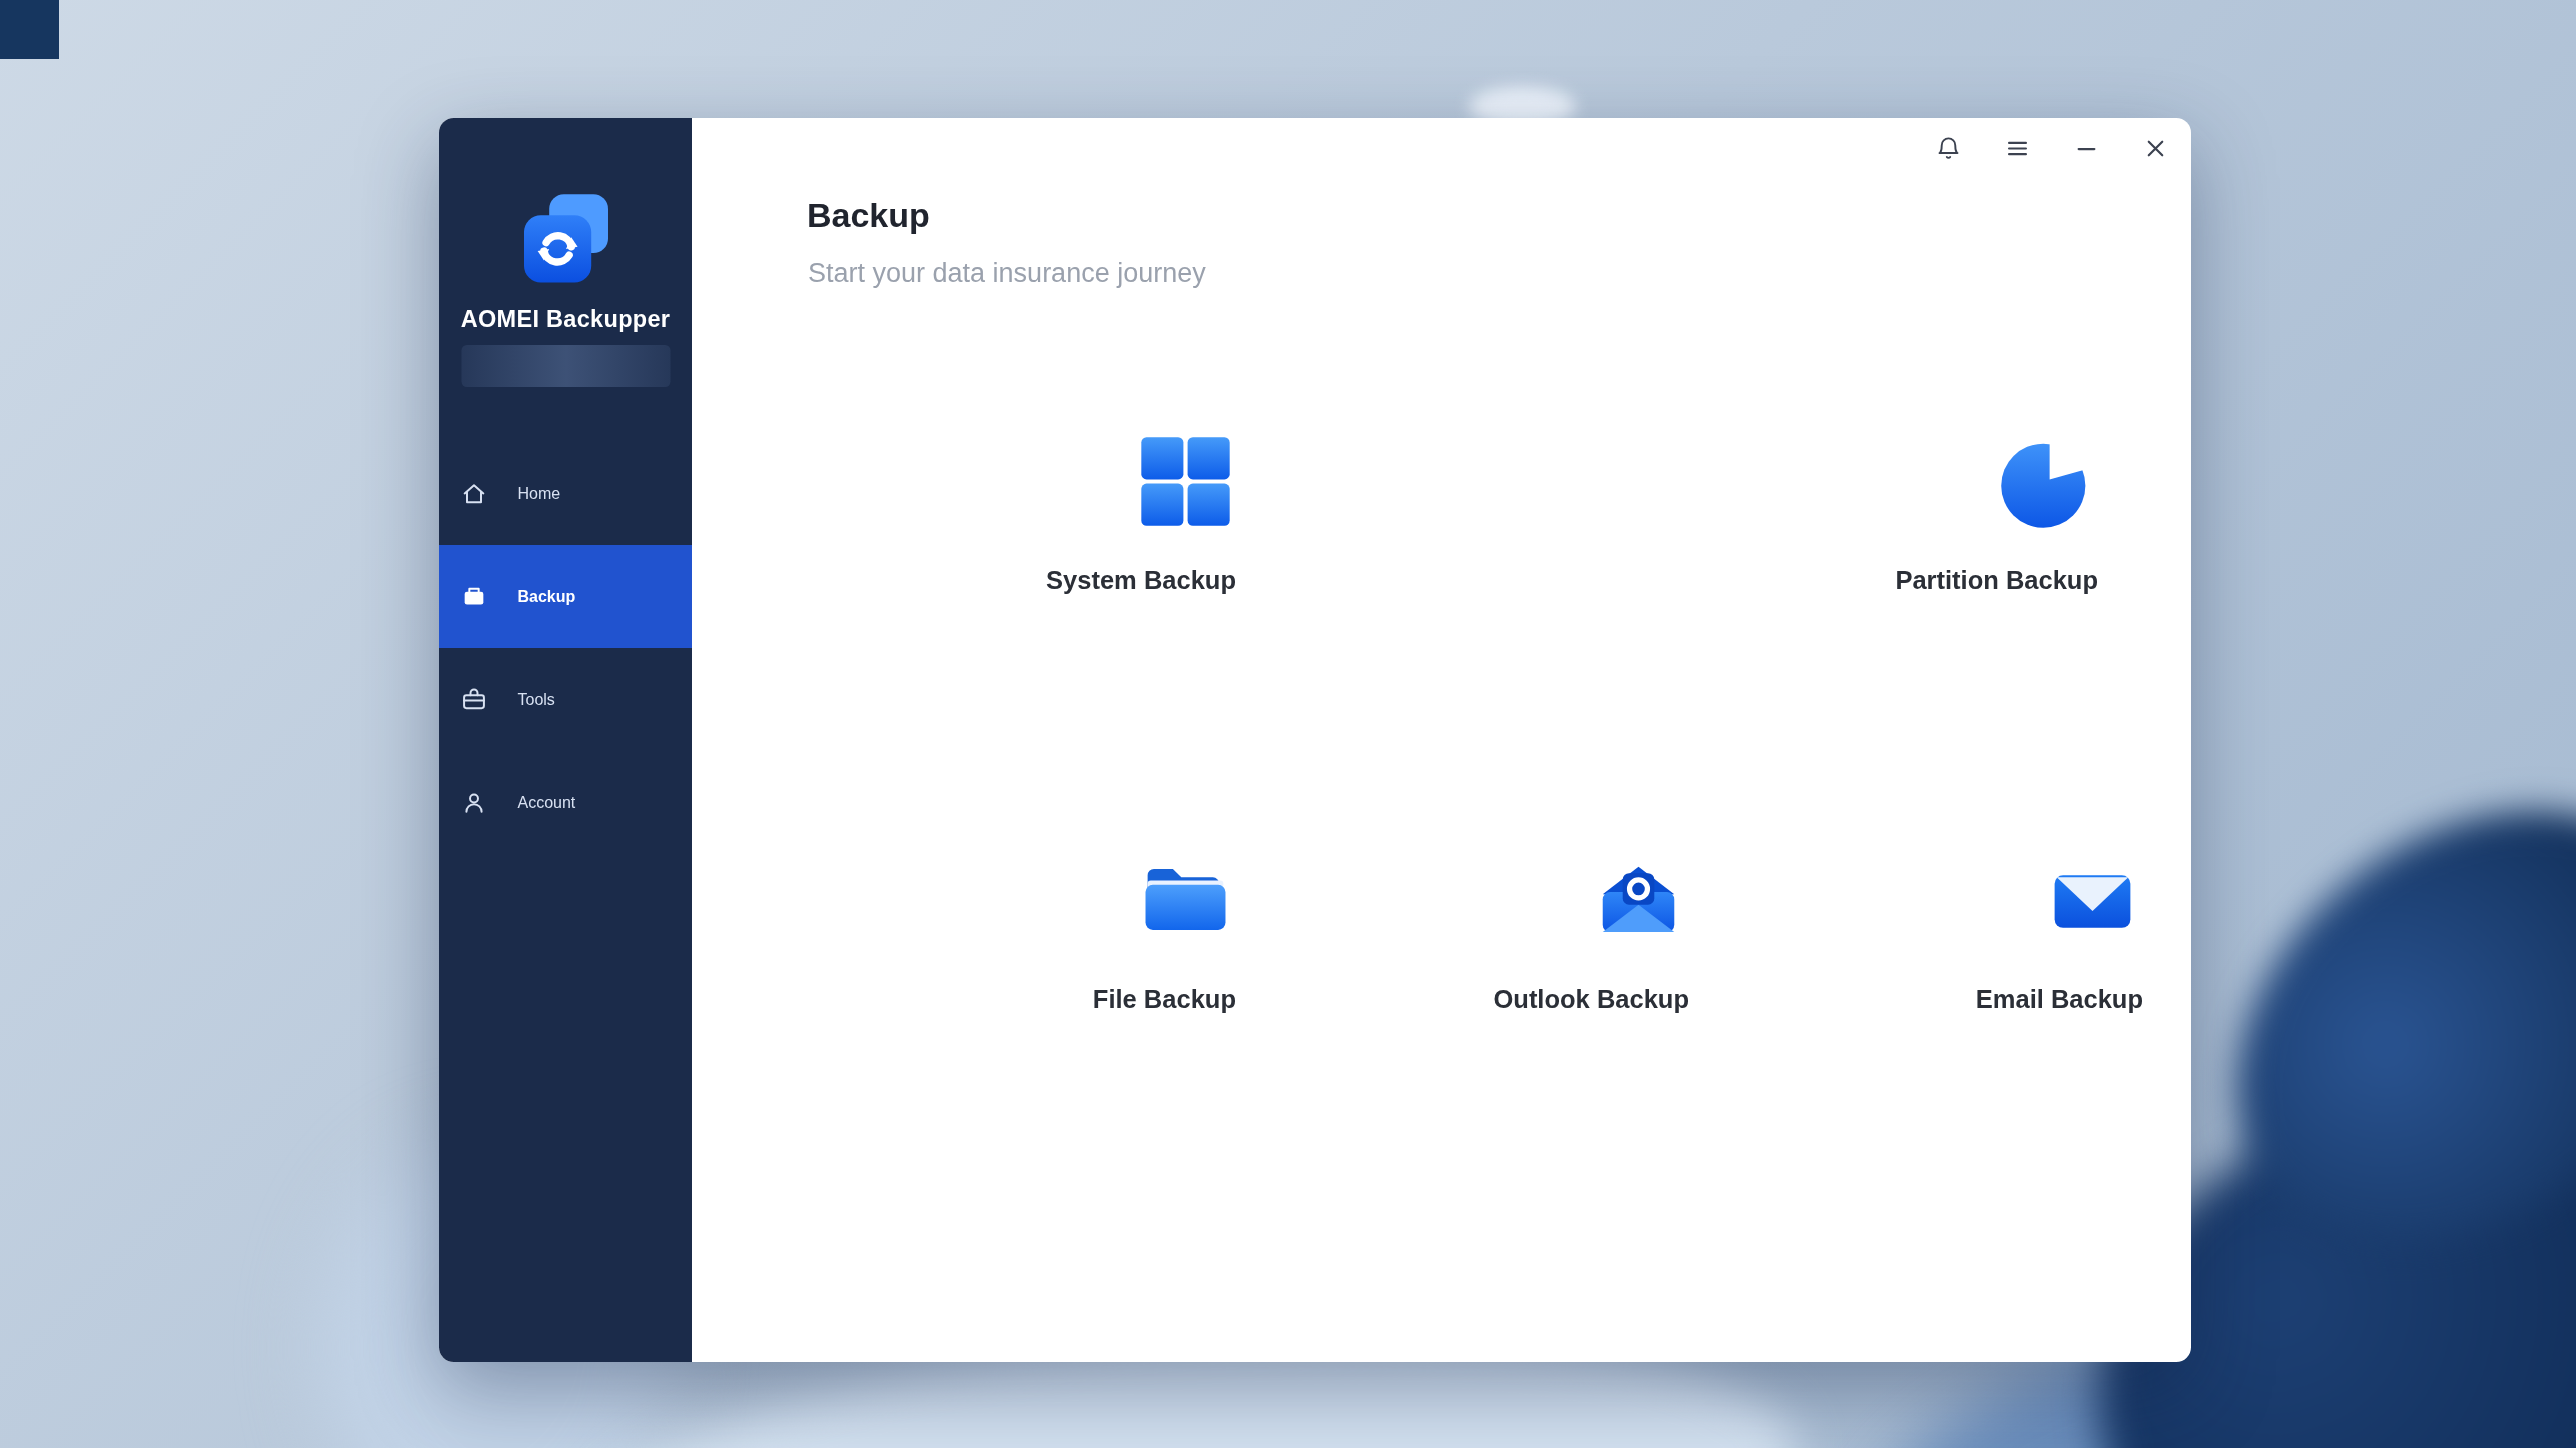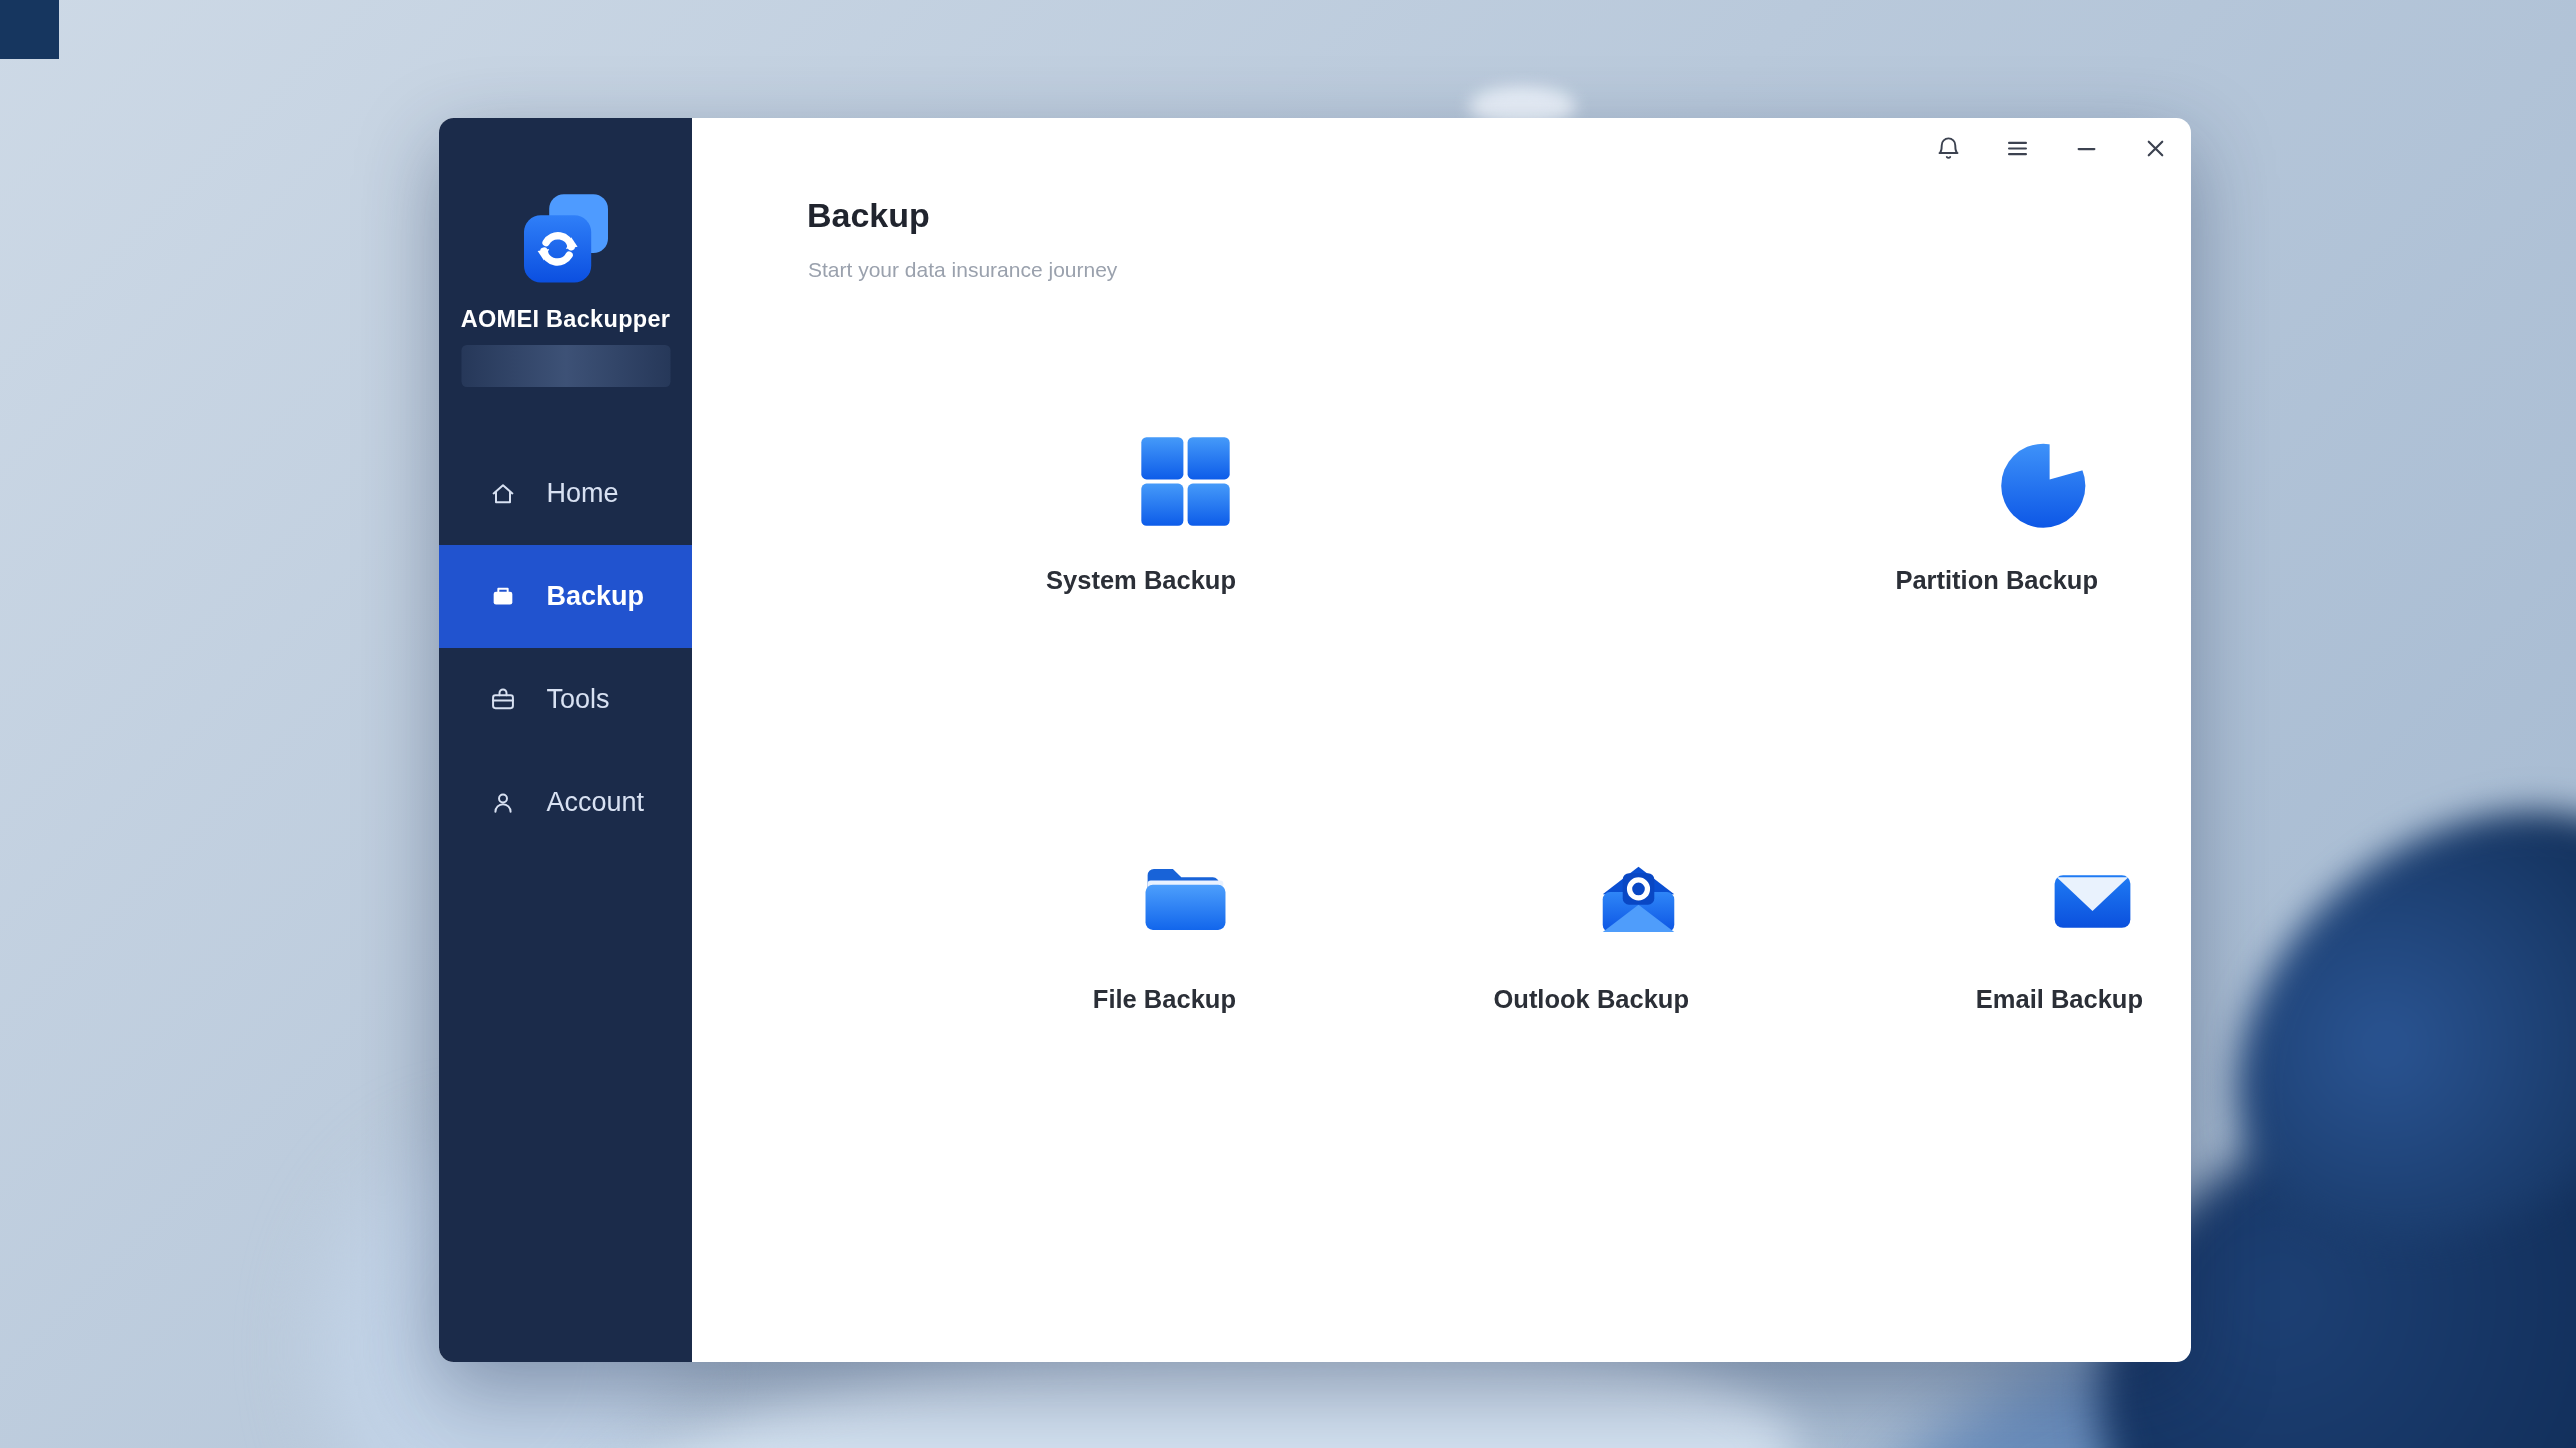--- a/index.html
+++ b/index.html
@@ -38,30 +38,30 @@
     position:absolute; left:0; right:0; top:188px; text-align:center;
     color:#ffffff; font-size:23.5px; font-weight:700; letter-spacing:0.3px;
   }
   .sidebar-banner {
     position:absolute; left:50%; transform:translateX(-50%); top:227px;
     width:209px; height:42px; border-radius:5.4px;
     background:linear-gradient(90deg, rgba(120,150,200,.12), rgba(140,170,220,.30), rgba(120,150,200,.12));
   }
   .menu { position:absolute; left:0; right:0; top:324px; }
   .menu-item {
-    height:103px; display:flex; align-items:center; gap:29.5px; padding-left:50px;
-    color:#d8e1f2; font-size:27px; cursor:pointer;
+    height:103px; display:flex; align-items:center; gap:29.5px; padding-left:21px;
+    color:#d8e1f2; font-size:16px; cursor:pointer;
   }
   .menu-item svg { width:28px; height:28px; flex:0 0 auto; }
   .menu-item.selected { background:#2153cf; color:#ffffff; font-weight:700; }
 
   
   .main { position:absolute; left:297px; top:0; right:0; bottom:0; }
   .page-title { position:absolute; left:71px; top:78px; font-size:34px; font-weight:700; color:#20242e; }
-  .page-subtitle { position:absolute; left:72px; top:140px; font-size:21px; color:#9aa1ad; }
+  .page-subtitle { position:absolute; left:72px; top:140px; font-size:27px; color:#9aa1ad; }
 
   .controls { position:absolute; top:15.4px; right:20px; display:flex; gap:38px; }
   .ctrl {
     width:31px; height:31px; display:flex; align-items:center; justify-content:center;
     background:none; border:none; cursor:pointer; padding:0;
   }
   .ctrl svg { width:27px; height:27px; }
 
   
   .tile {

